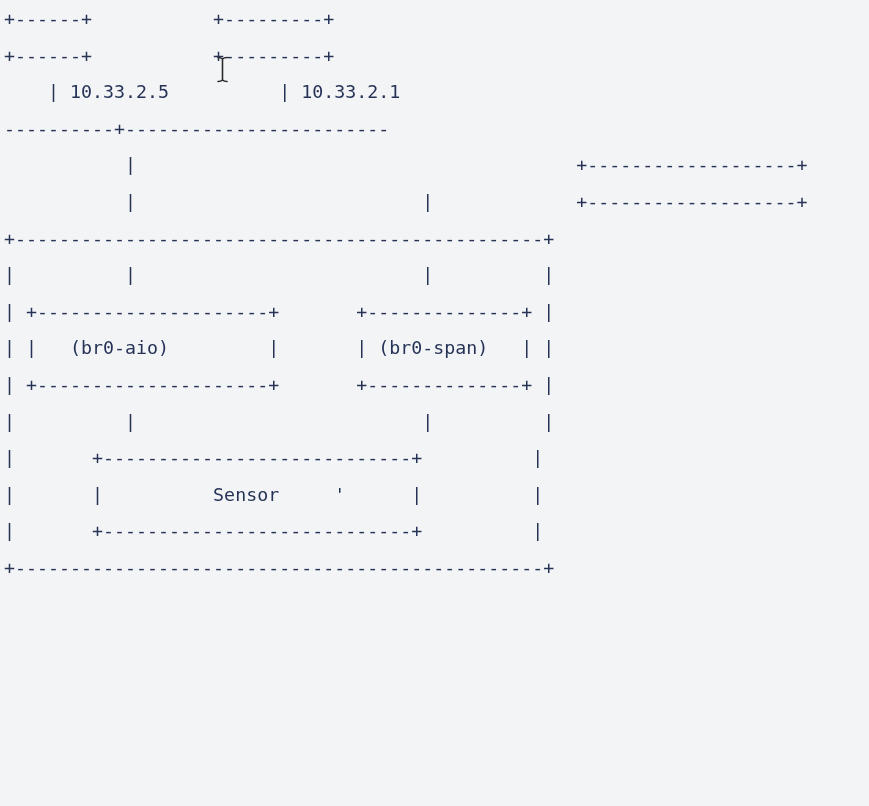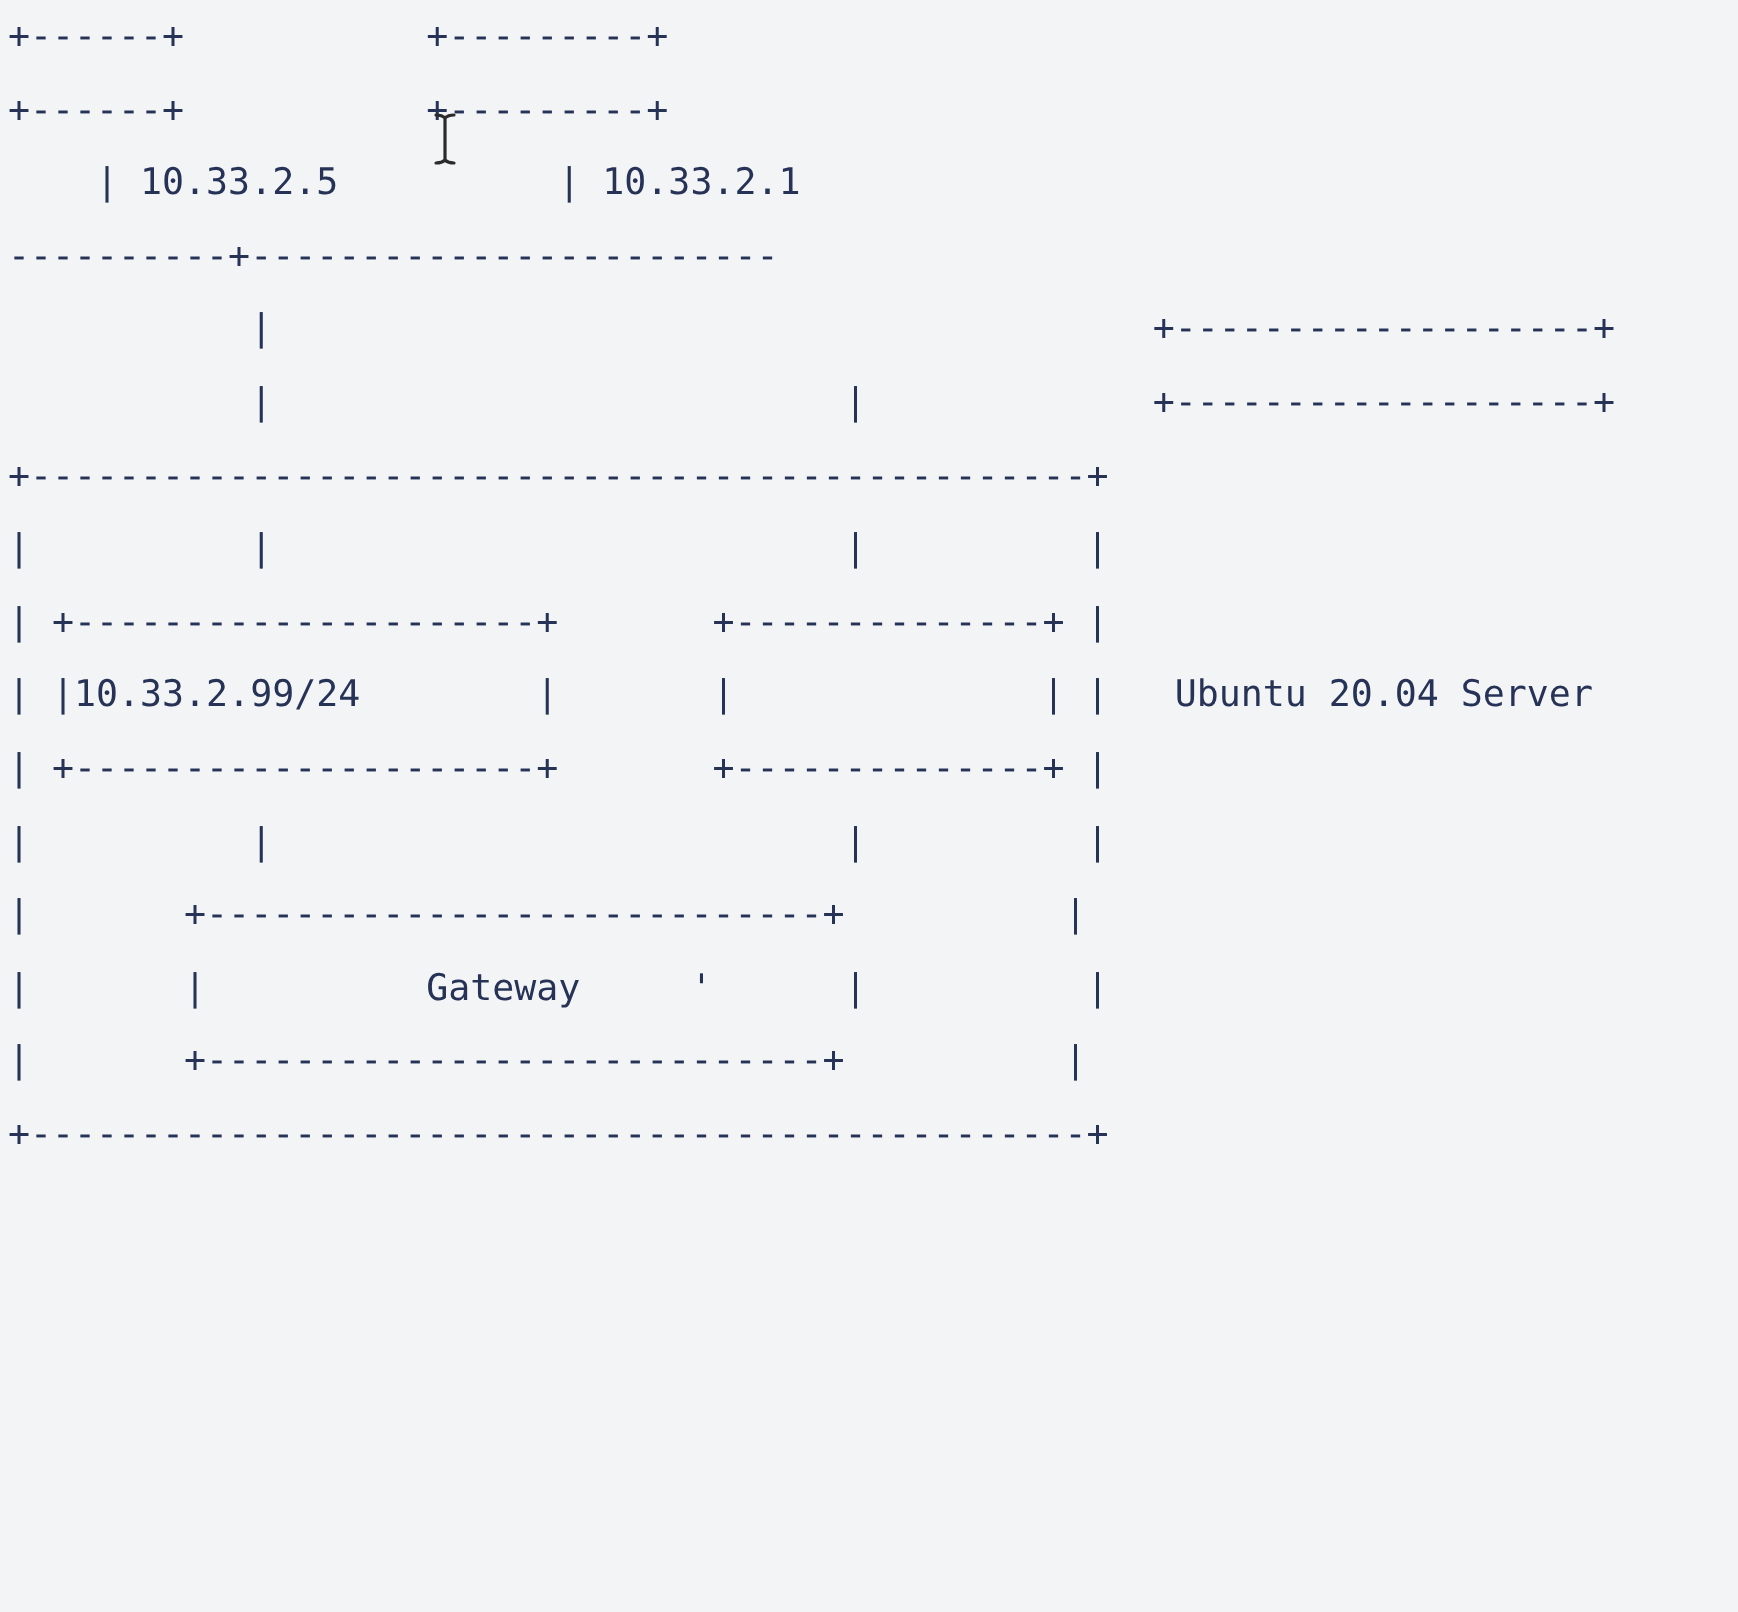--- a/index.html
+++ b/index.html
@@ -40,24 +40,24 @@
 <div class="diagram">
   <div class="line">+------+           +---------+</div>
   <div class="line">+------+           +---------+</div>
   <div class="line">    | 10.33.2.5          | 10.33.2.1</div>
   <div class="line">----------+------------------------</div>
   <div class="line">           |                                        +-------------------+</div>
   <div class="line">           |                          |             +-------------------+</div>
   <div class="line">+------------------------------------------------+</div>
   <div class="line">|          |                          |          |</div>
   <div class="line">| +---------------------+       +--------------+ |</div>
-  <div class="line">| |10.33.2.99/24        |       |              | |   Ubuntu 20.04 Server</div>
+  <div class="line">| |   (br0-aio)         |       | (br0-span)   | |</div>
   <div class="line">| +---------------------+       +--------------+ |</div>
   <div class="line">|          |                          |          |</div>
   <div class="line">|       +----------------------------+          |</div>
-  <div class="line">|       |          Gateway     '      |          |</div>
+  <div class="line">|       |          Sensor     '      |          |</div>
   <div class="line">|       +----------------------------+          |</div>
   <div class="line">+------------------------------------------------+</div>
 
   <svg class="pointer" viewBox="0 0 13 27" fill="none" xmlns="http://www.w3.org/2000/svg">
     <path d="M2 1.5 C4 1.5 5.5 2 6.5 3 C7.5 2 9 1.5 11 1.5 M6.5 3 V24 M2 25.5 C4 25.5 5.5 25 6.5 24 C7.5 25 9 25.5 11 25.5" stroke="var(--cursor,#2b2b2b)" stroke-width="1.6" stroke-linecap="round"></path>
   </svg>
 </div>
 
 </body></html>

